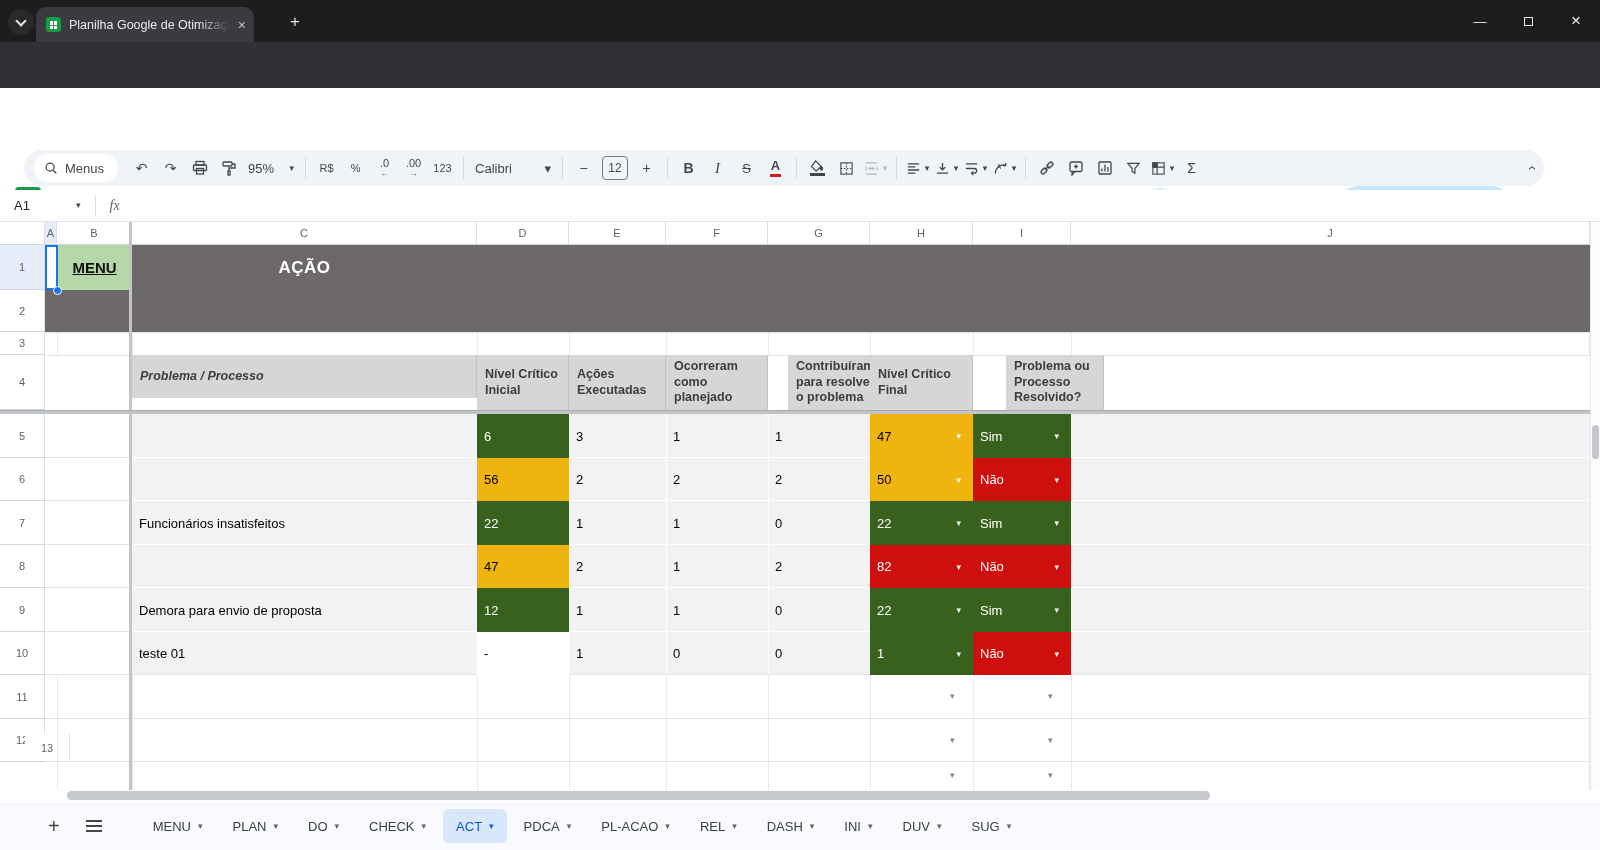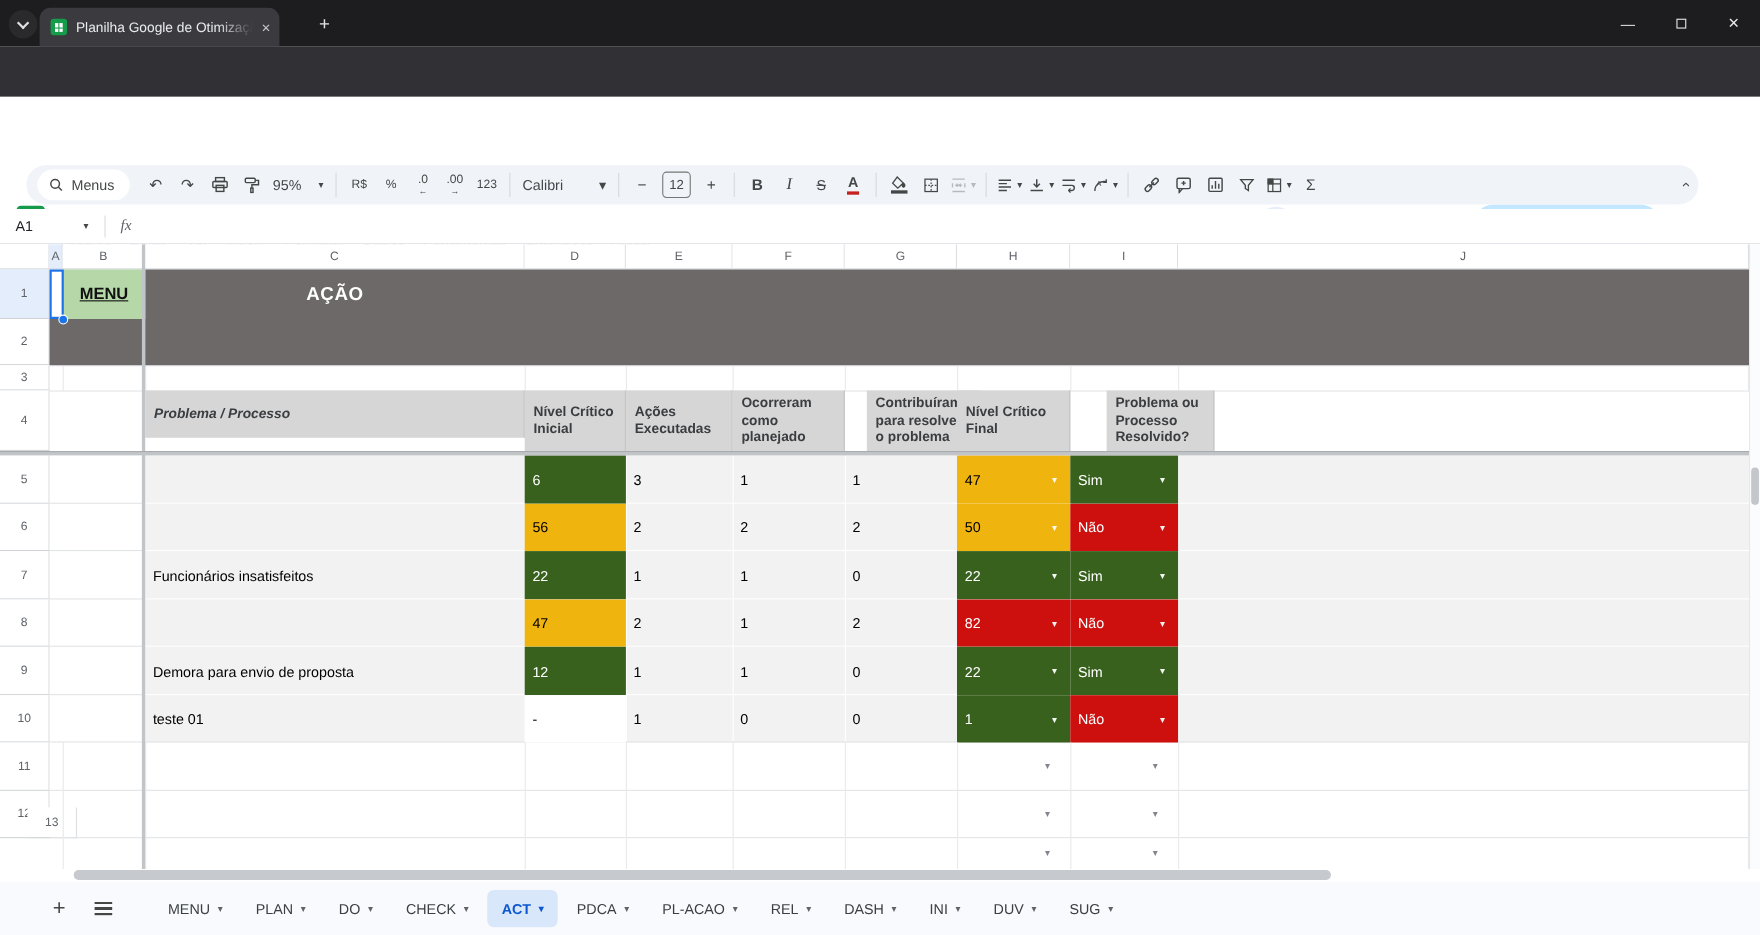--- a/index.html
+++ b/index.html
@@ -118,21 +118,21 @@
 
   
   #tabbar { left:0; top:802px; width:1600px; height:48px; background:#f8fafd; display:flex; align-items:center; }
   #add-sheet { margin-left:48px; font-size:20px; color:#444746; }
   #all-sheets { margin-left:26px; width:16px; height:12px;
     background:linear-gradient(#444746 0 2px,transparent 2px 5px,#444746 5px 7px,transparent 7px 10px,#444746 10px 12px); }
   #sheettabs { display:flex; margin-left:38px; gap:4px; align-items:center;}
   .sheet-tab { height:34px; display:flex; align-items:center; gap:7px; padding:0 13px; border-radius:6px;
     font-size:13px; font-weight:500; color:#3c4043; }
   .sheet-tab .c { font-size:9px; color:#5f6368; }
-  .sheet-tab.active { background:#d9e7fb; color:#0b57d0; font-weight:bold; }
+  .sheet-tab.active { background:#d9e7fb; color:#0b57d0; font-weight:normal; }
   .sheet-tab.active .c { color:#0b57d0; }
 </style>
 </head>
 <body>
 
 <div class="abs" id="win-strip">
   <div class="abs" id="tab-search-btn">
       <div class="chev"></div>
     </div>
   <div class="abs" id="browser-tab">

